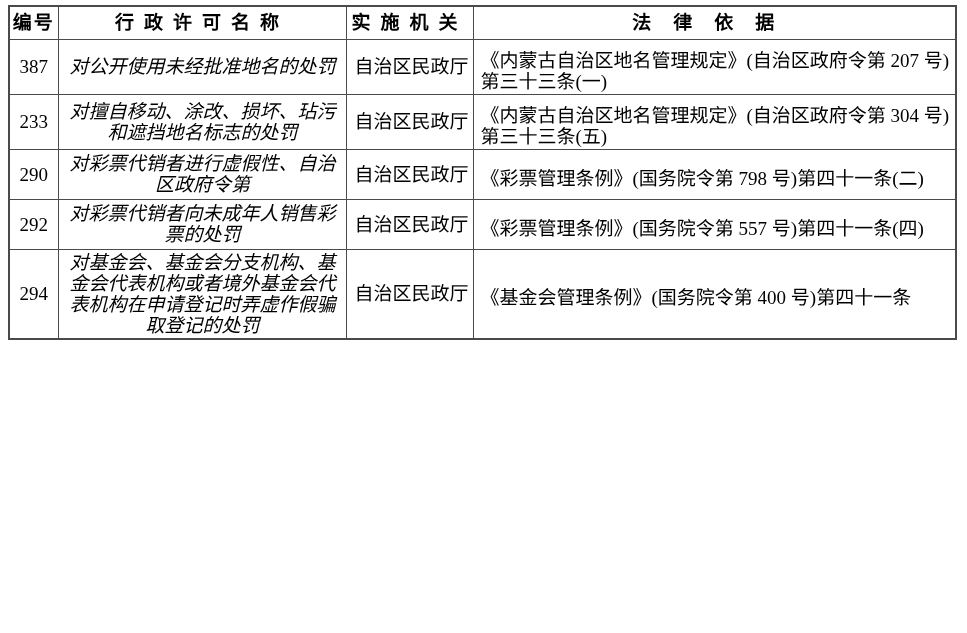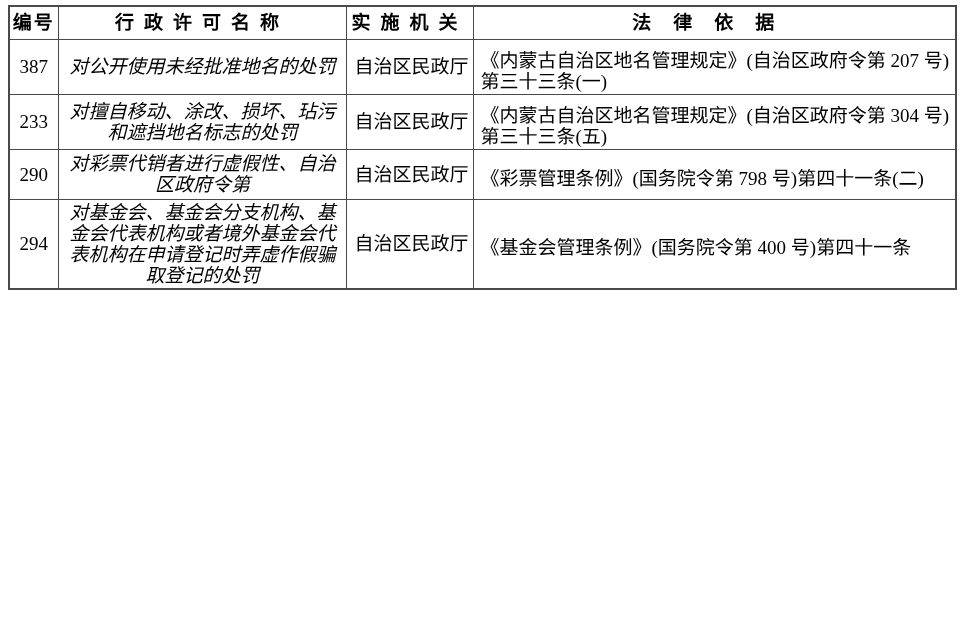--- a/index.html
+++ b/index.html
@@ -104,20 +104,26 @@
 
 
   <tr>
     <td class="c-id">290</td>
     <td class="c-name">对彩票代销者进行虚假性、自治区政府令第</td>
     <td class="c-agency">自治区民政厅</td>
     <td class="c-legal">《彩票管理条例》(国务院令第 798 号)第四十一条(二)</td>
   </tr>
 
 
+  <tr>
+    <td class="c-id">292</td>
+    <td class="c-name">对彩票代销者向未成年人销售彩票的处罚</td>
+    <td class="c-agency">自治区民政厅</td>
+    <td class="c-legal">《彩票管理条例》(国务院令第 557 号)第四十一条(四)</td>
+  </tr>
 
 
   <tr>
     <td class="c-id">294</td>
     <td class="c-name">对基金会、基金会分支机构、基金会代表机构或者境外基金会代表机构在申请登记时弄虚作假骗取登记的处罚</td>
     <td class="c-agency">自治区民政厅</td>
     <td class="c-legal">《基金会管理条例》(国务院令第 400 号)第四十一条</td>
   </tr>
 </tbody>
   </table>

